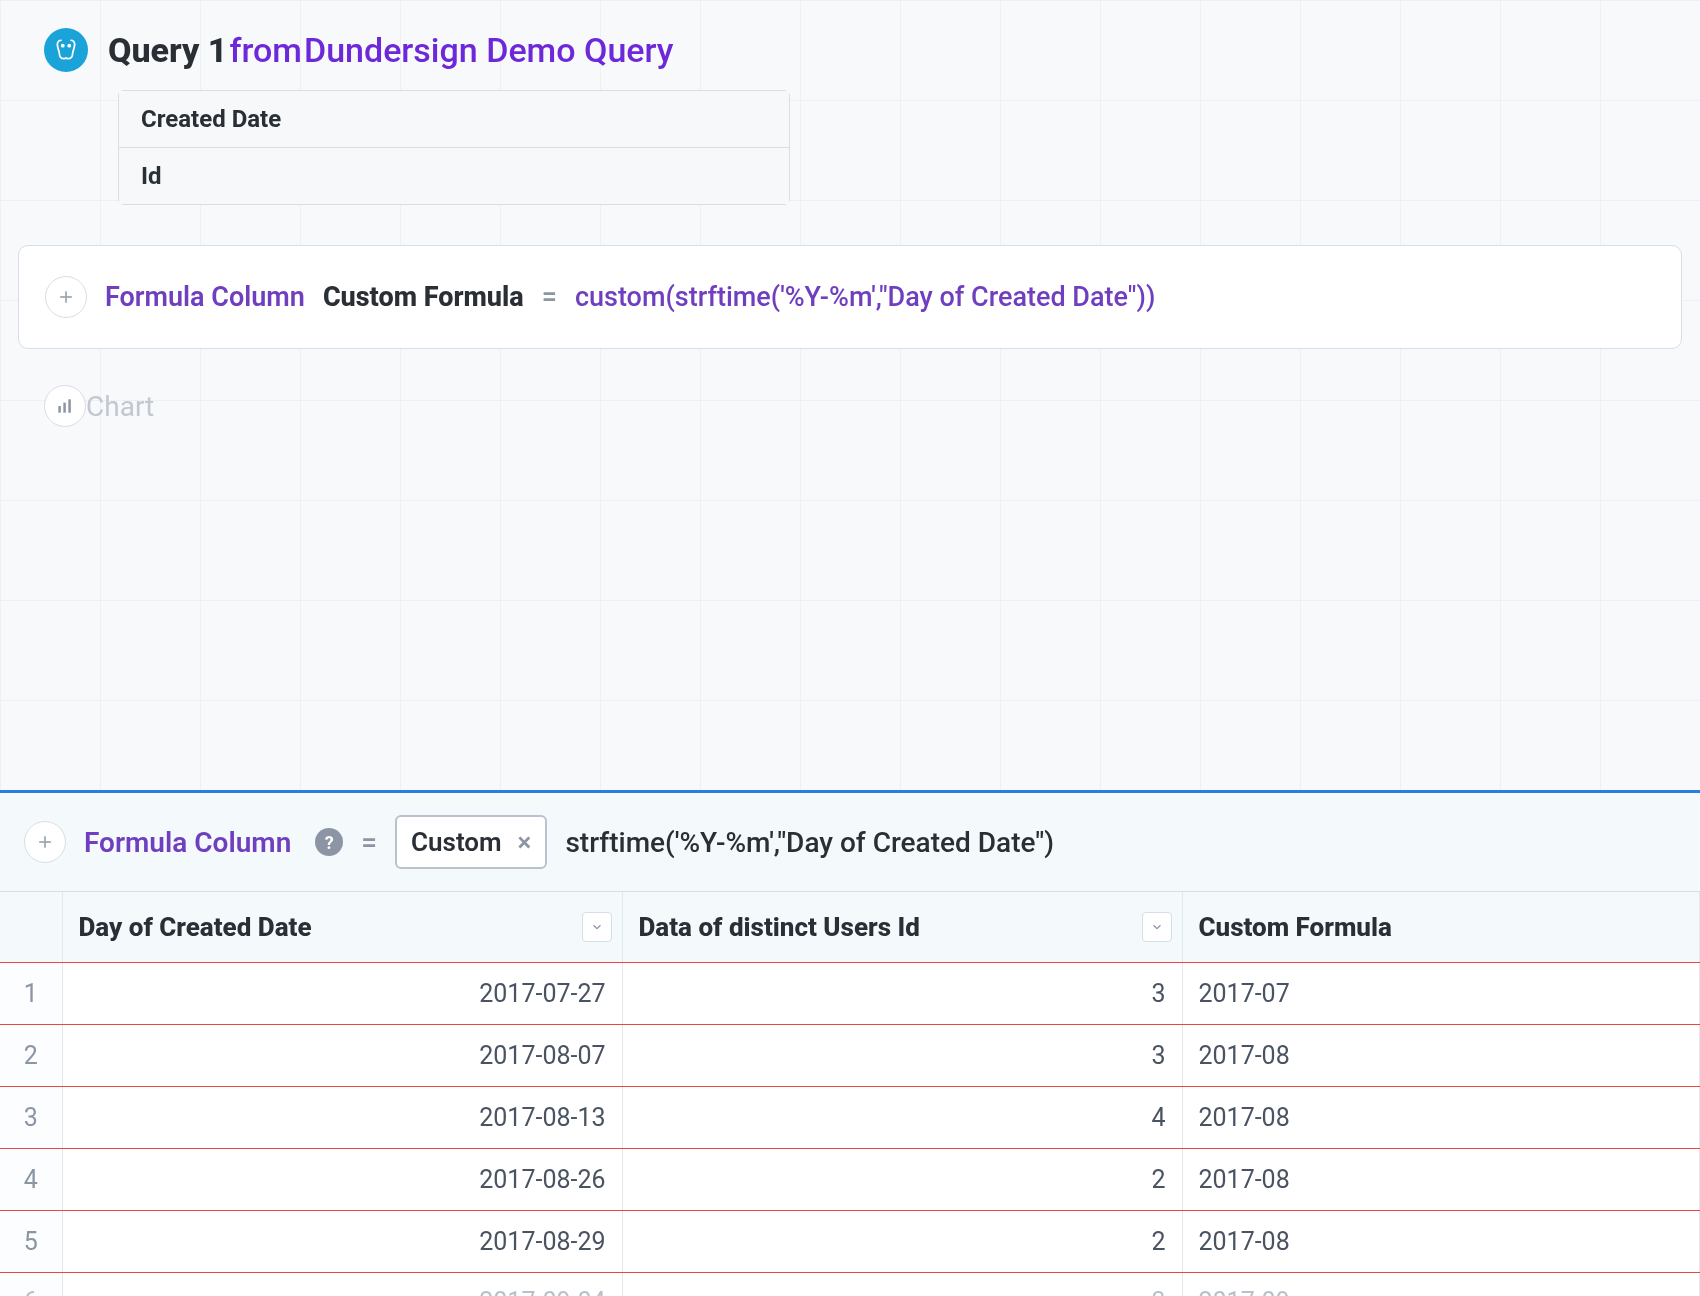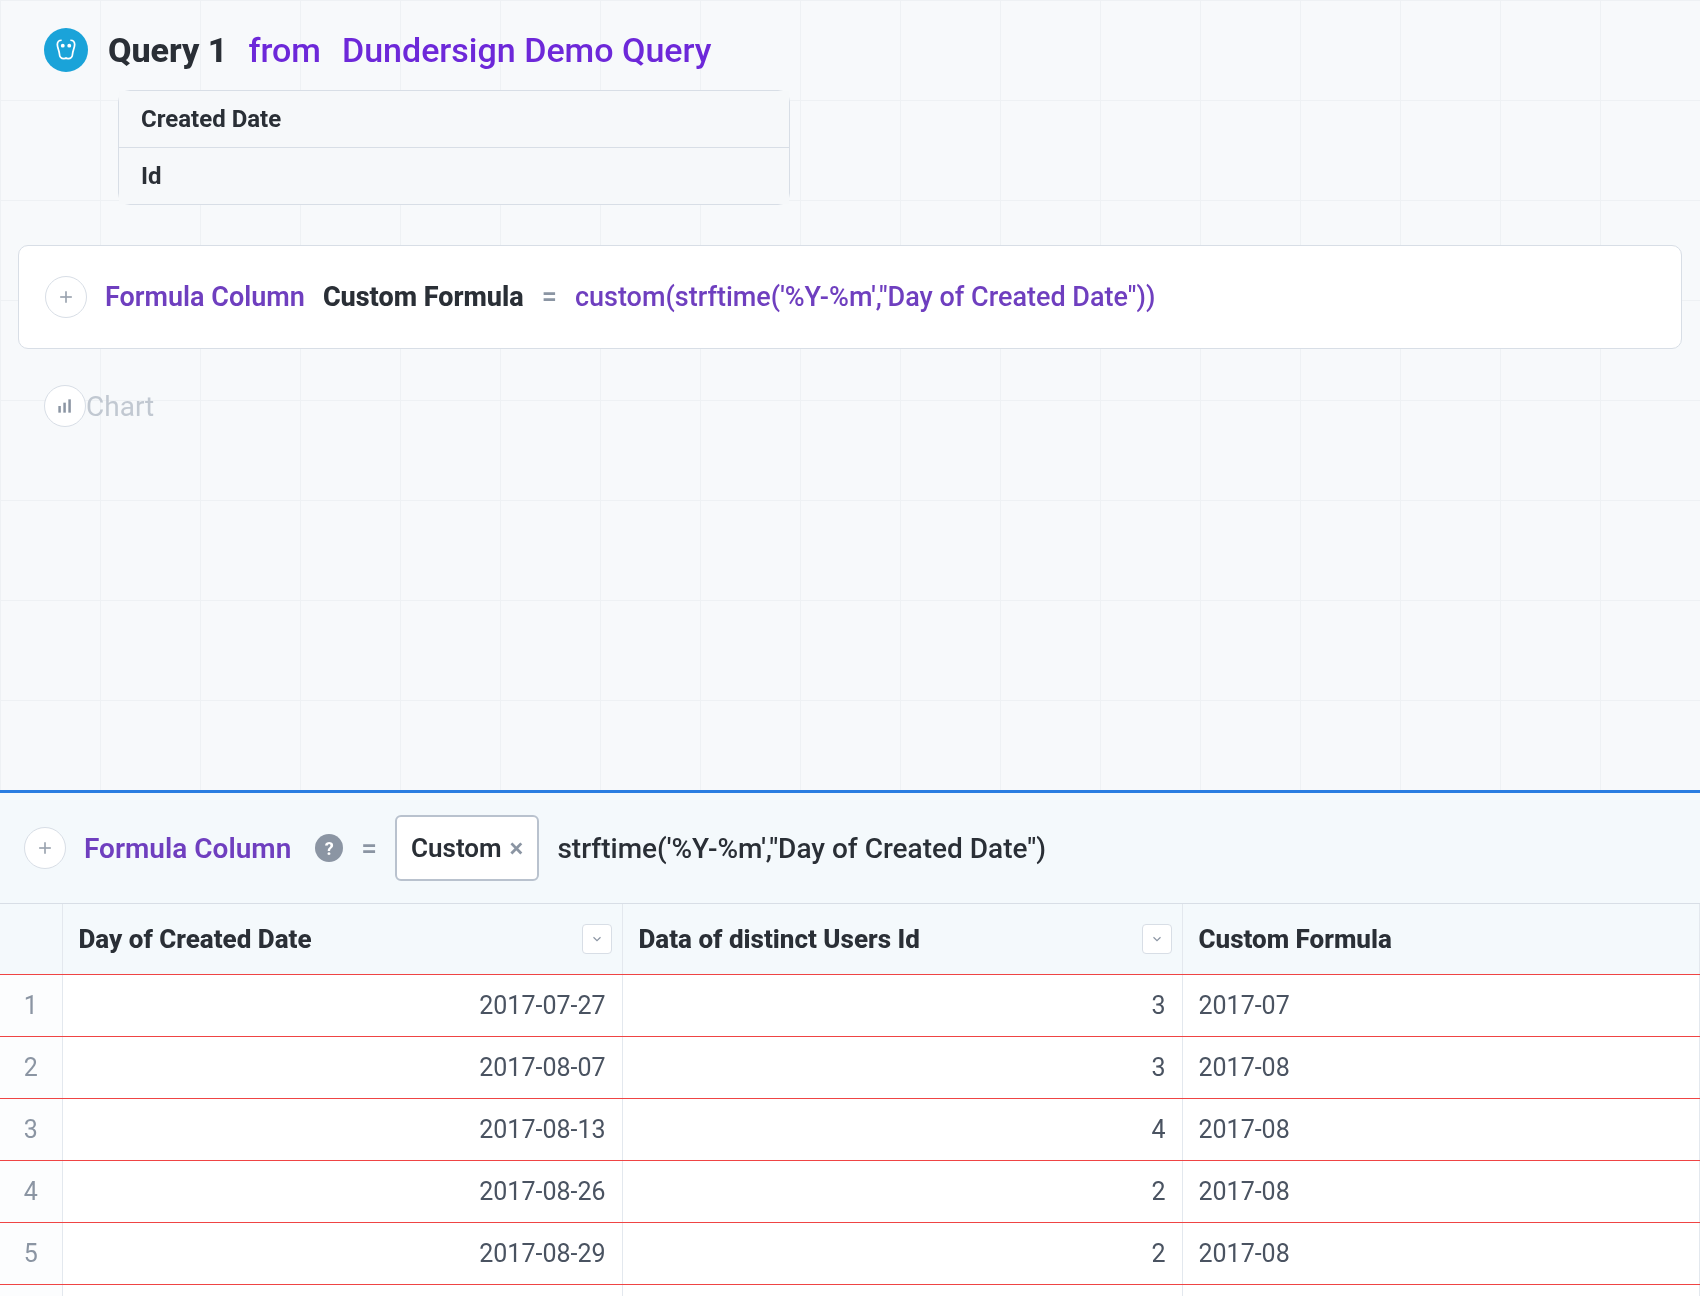--- a/index.html
+++ b/index.html
@@ -32,33 +32,33 @@
   }
   .pg-icon {
     width: 44px; height: 44px;
     border-radius: 50%;
     background: #1aa3d9;
     display: flex; align-items: center; justify-content: center;
     color: #fff;
   }
   .pg-icon svg { width: 26px; height: 26px; }
   .query-title-wrap {
-    display: flex; align-items: baseline; gap: 21px;
+    display: flex; align-items: baseline; gap: 2px;
     font-size: 34px;
     text-align: center;
   }
   .query-title { font-weight: 800; color: #2a2f36; }
   .query-from { color: #6d28d9; font-weight: 500; }
 
   
   .column-pills {
     margin: 18px 0 0 118px;
     width: 672px;
     border: 1px solid #d8dee6;
-    border-radius: 12px;
+    border-radius: 6px;
     background: #fff;
   }
   .column-pills .pill {
     padding: 14px 22px;
     font-size: 24px;
     font-weight: 700;
     color: #2a2f36;
     background: #f6f8fa;
   }
   .column-pills .pill + .pill {
@@ -132,22 +132,22 @@
     font-size: 18px;
     font-weight: 700;
     display: inline-flex; align-items: center; justify-content: center;
     margin-left: 6px;
   }
   .custom-pill {
     display: inline-flex; align-items: center;
     border: 2px solid #b9c2ce;
     border-radius: 6px;
     background: #fff;
-    padding: 16px 14px;
-    gap: 8px;
+    padding: 10px 14px;
+    gap: 16px;
     font-size: 26px;
     color: #2a2f36;
     font-weight: 600;
   }
   .custom-pill .x { color: #8b95a3; cursor: pointer; }
   .formula-input {
     color: #2a2f36; font-weight: 500;
   }
 
   

